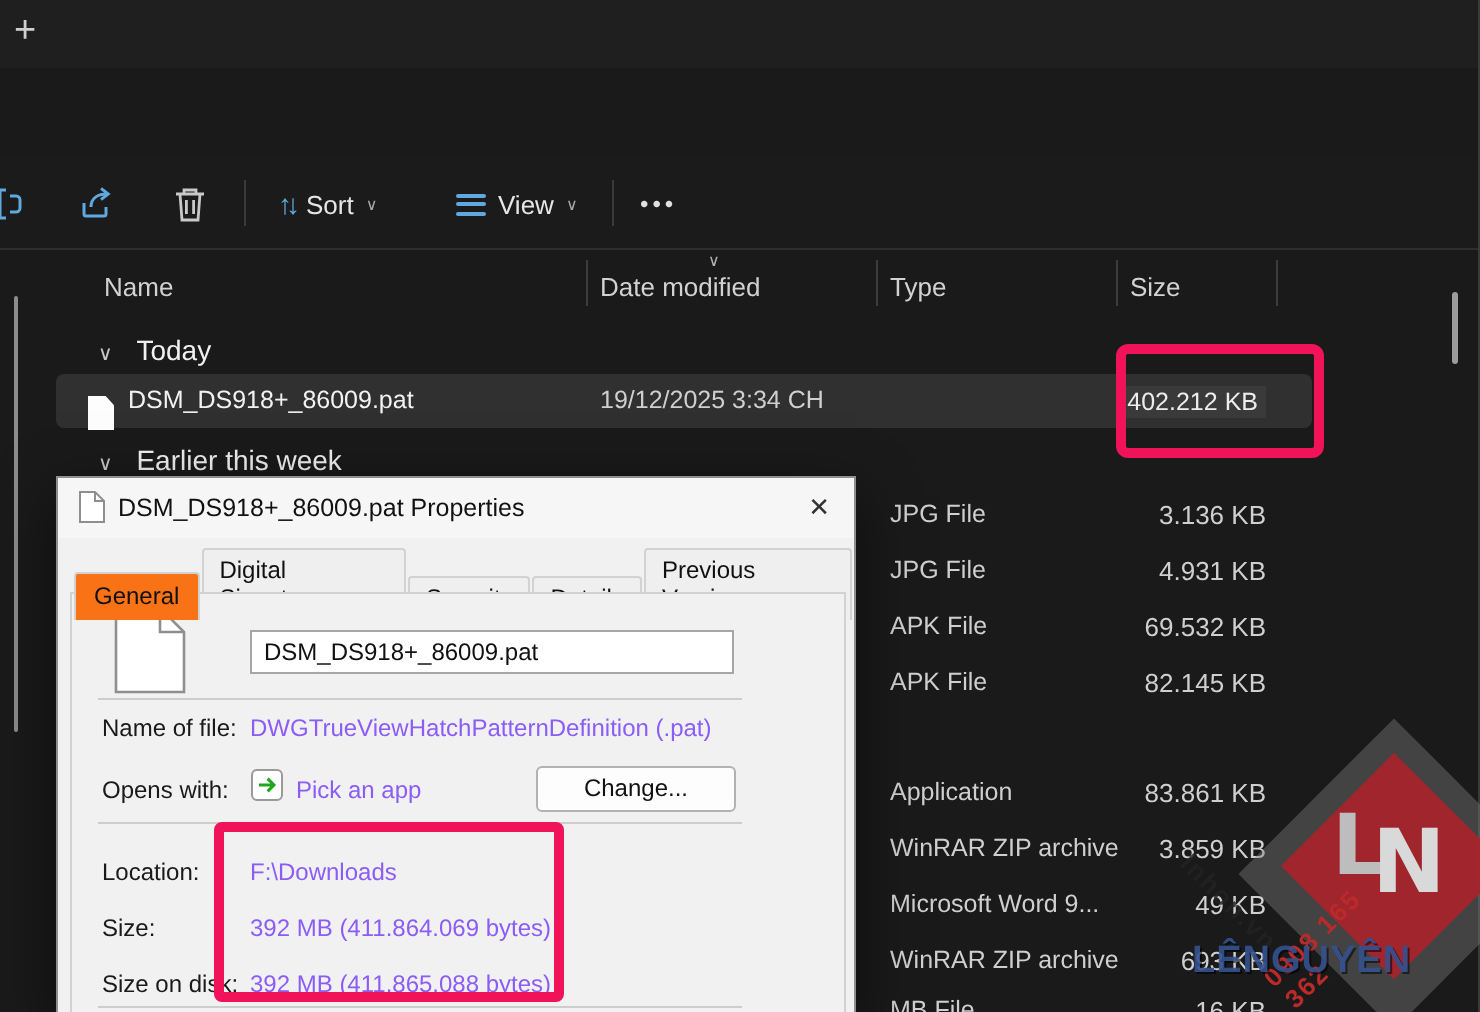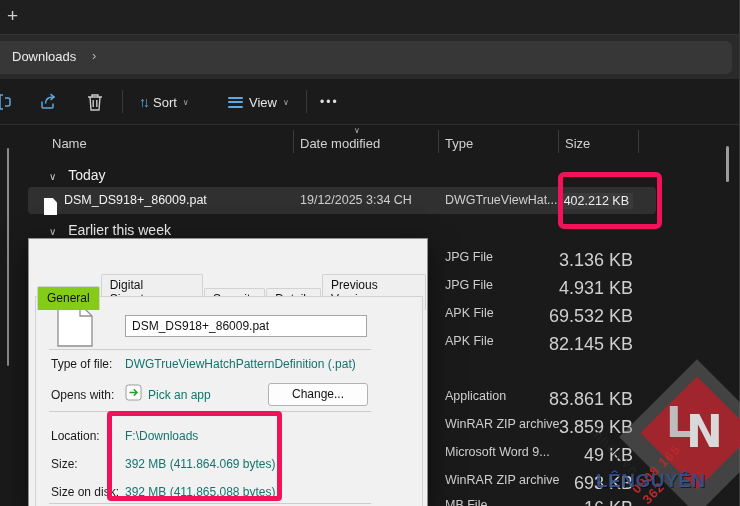--- a/index.html
+++ b/index.html
@@ -32,36 +32,36 @@
   .colhead { color:#d2d2d2; font-size:13px; top:11px; }
   .colsep { top:5px; width:1px; height:23px; background:#3c3c3c; }
   .sortind { top:1px; font-size:8px; color:#b2b2b2; }
   .grouphead { color:#f0f0f0; font-size:14px;margin-left:19px; }
   .gchev { color:#c9c9c9; font-size:10px; }
   .selrow { left:28px; top:62px; width:628px; height:27px; background:#303030; border-radius:4px; }
   .selrow span { position:absolute; top:6px; font-size:12.5px; }
   .doc { width:13px; height:17px; background:#fdfdfd;
          clip-path:polygon(0 0,68% 0,100% 27%,100% 100%,0 100%); }
   .rowtype { color:#cfcfcf; font-size:12.5px; left:445px; }
-  .rowsize { color:#cfcfcf; font-size:18px; right:107px; text-align:right; }
+  .rowsize { color:#cfcfcf; font-size:13px; right:107px; text-align:right; }
 
   
   .dialog { left:28px; top:238px; width:400px; height:270px; background:#f1f1f1;
             border:1px solid #8f8f8f; box-shadow:0 10px 28px rgba(0,0,0,.55); z-index:10; }
   .dlgtitle { left:0; top:0; width:100%; height:30px; background:#f6f6f6; }
   .dlgtitle .txt { position:absolute; left:30px; top:8px; font-size:12.5px; color:#111; }
   .dlgclose { right:12px; top:7px; font-size:13px; color:#333; }
   .tabs { left:8px; top:35px; display:flex; align-items:flex-end; }
   .tab { font-size:12px; color:#111; border:1px solid #d2d2d2; border-bottom:none;
          background:#efefef; padding:3px 8px 4px; margin-right:1px; border-radius:2px 2px 0 0; }
-  .tab.active { background:#84cc16; padding:4px 9px 5px; position:relative; z-index:2; }
+  .tab.active { background:#f97316; padding:4px 9px 5px; position:relative; z-index:2; }
   .tabpage { left:6px; top:57px; width:388px; height:216px; border:1px solid #d2d2d2; background:#f1f1f1; }
   .dsep { height:1px; background:#cdcdcd; left:20px; width:322px; }
   .dlabel { left:22px; font-size:12px; color:#1a1a1a; }
-  .dvalue { left:96px; font-size:12px; color:#0f766e; }
+  .dvalue { left:96px; font-size:12px; color:#8b5cf6; }
   .nameinput { left:96px; top:76px; width:242px; height:22px; background:#fff; border:1px solid #a6a6a6;
                font-size:12px; color:#111; padding:0 6px; font-family:"Liberation Sans",sans-serif; }
   .changebtn { left:239px; top:144px; width:100px; height:23px; background:#fdfdfd; border:1px solid #b2b2b2;
                border-radius:3px; font-size:12px; color:#111; text-align:center; line-height:21px; }
 
   
   .redbox { border-style:solid; z-index:30; }
   .wm { z-index:25; pointer-events:none; }
   .wm-outer { left:642px; top:382px; width:110px; height:110px; transform:rotate(45deg);
               background:rgba(125,125,125,.42); }
@@ -76,26 +76,20 @@
 </style>
 </head>
 <body>
 
 <div class="screen">
 
   <div class="abs titlebar">
     <span class="abs plus">+</span>
   </div>
 
-  <div class="abs addressband">
-    <div class="abs addresspill">
-      <span class="abs crumb">Downloads</span>
-      <span class="abs crumb-chev">›</span>
-    </div>
-  </div>
 
   <div class="abs toolbar">
     <div class="tbtn clipicon" style="left:0;">
       <svg width="26" height="20" style="margin-left:-14px" viewBox="0 0 26 20">
         <path d="M14 3 v14 M11 3 h6 M11 17 h6" stroke="#5fa9e0" stroke-width="1.5" fill="none"></path>
         <path d="M19 6 h3 a2 2 0 0 1 2 2 v4 a2 2 0 0 1 -2 2 h-3" stroke="#5fa9e0" stroke-width="1.5" fill="none"></path>
       </svg>
     </div>
     <div class="tbtn" style="left:38px;">
       <svg width="20" height="20" viewBox="0 0 20 20" fill="none" stroke="#5fa9e0" stroke-width="1.5">
@@ -148,21 +142,20 @@
       <span class="gchev">∨</span>
       <span style="margin-left:8px;">Today</span>
     </div>
 
     <div class="abs selrow">
       <span class="abs" style="left:16px; top:5px;">
           <span class="doc" style="display:block;"></span>
         </span>
       <span style="left:36px; color:#f2f2f2;">DSM_DS918+_86009.pat</span>
       <span style="left:272px; color:#cfcfcf;">19/12/2025 3:34 CH</span>
-      <span style="left:417px; color:#cfcfcf;">DWGTrueViewHat...</span>
       <span style="right:23px; color:#ededed; background:#3a3a3a; padding:1px 4px;">402.212 KB</span>
     </div>
 
     <div class="abs grouphead" style="left:30px; top:97px;">
       <span class="gchev">∨</span>
       <span style="margin-left:8px;text-align:center;">Earlier this week</span>
     </div>
 
     <div>
         <span class="abs rowtype" style="top:125px;">JPG File</span>
@@ -196,38 +189,46 @@
         <span class="abs rowtype" style="top:348px;">WinRAR ZIP archive</span>
         <span class="abs rowsize" style="top:348px;text-align:right;">693 KB</span>
       </div>
     <div>
         <span class="abs rowtype" style="top:373px;">MB File</span>
         <span class="abs rowsize" style="top:373px;">16 KB</span>
       </div>
   </div>
 
   <div class="abs dialog">
+    <div class="abs dlgtitle">
+      <svg class="abs" style="left:10px; top:6px;" width="14" height="17" viewBox="0 0 14 17">
+        <path d="M1 1 h7.5 l4.5 4.5 v10.5 h-12 z" fill="#fff" stroke="#8f8f8f"></path>
+        <path d="M8.5 1 v4.5 h4.5" fill="none" stroke="#8f8f8f"></path>
+      </svg>
+      <span class="txt">DSM_DS918+_86009.pat Properties</span>
+      <span class="abs dlgclose">✕</span>
+    </div>
     <div class="abs tabs">
       <span class="tab active">General</span>
       <span class="tab">Digital Signatures</span>
       <span class="tab">Security</span>
       <span class="tab">Details</span>
       <span class="tab">Previous Versions</span>
     </div>
     <div class="abs tabpage"></div>
 
     <svg class="abs" style="left:27px; top:63px;" width="38" height="46" viewBox="0 0 38 46">
       <path d="M2 2 h22 l12 12 v30 h-34 z" fill="#fff" stroke="#8f8f8f" stroke-width="1.3"></path>
       <path d="M24 2 v12 h12" fill="none" stroke="#8f8f8f" stroke-width="1.3"></path>
     </svg>
     <input class="abs nameinput" value="DSM_DS918+_86009.pat" style="">
 
     <div class="abs dsep" style="top:110px;"></div>
 
-    <span class="abs dlabel" style="top:118px;">Type of file:</span>
+    <span class="abs dlabel" style="top:118px;">Name of file:</span>
     <span class="abs dvalue" style="top:118px;">DWGTrueViewHatchPatternDefinition (.pat)</span>
 
     <span class="abs dlabel" style="top:149px;">Opens with:</span>
     <svg class="abs" style="left:96px; top:145px;" width="17" height="17" viewBox="0 0 17 17">
       <rect x="1" y="1" width="15" height="15" rx="2.5" fill="#fff" stroke="#9a9a9a"></rect>
       <path d="M4.5 8.5 h7 M8.8 5.3 L12 8.5 l-3.2 3.2" fill="none" stroke="#1fa51f" stroke-width="1.5"></path>
     </svg>
     <span class="abs dvalue" style="left:119px; top:149px;">Pick an app</span>
     <div class="abs changebtn">Change...</div>
 

